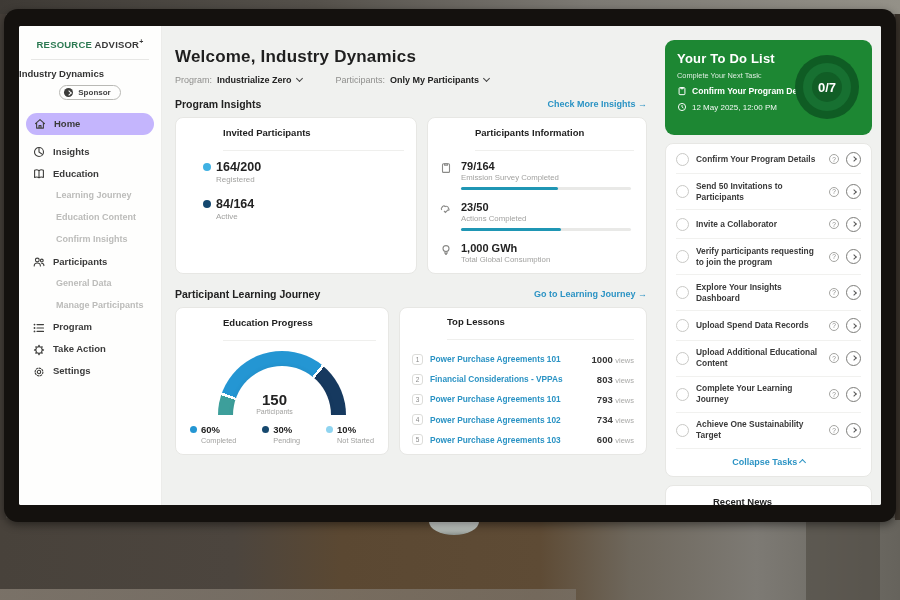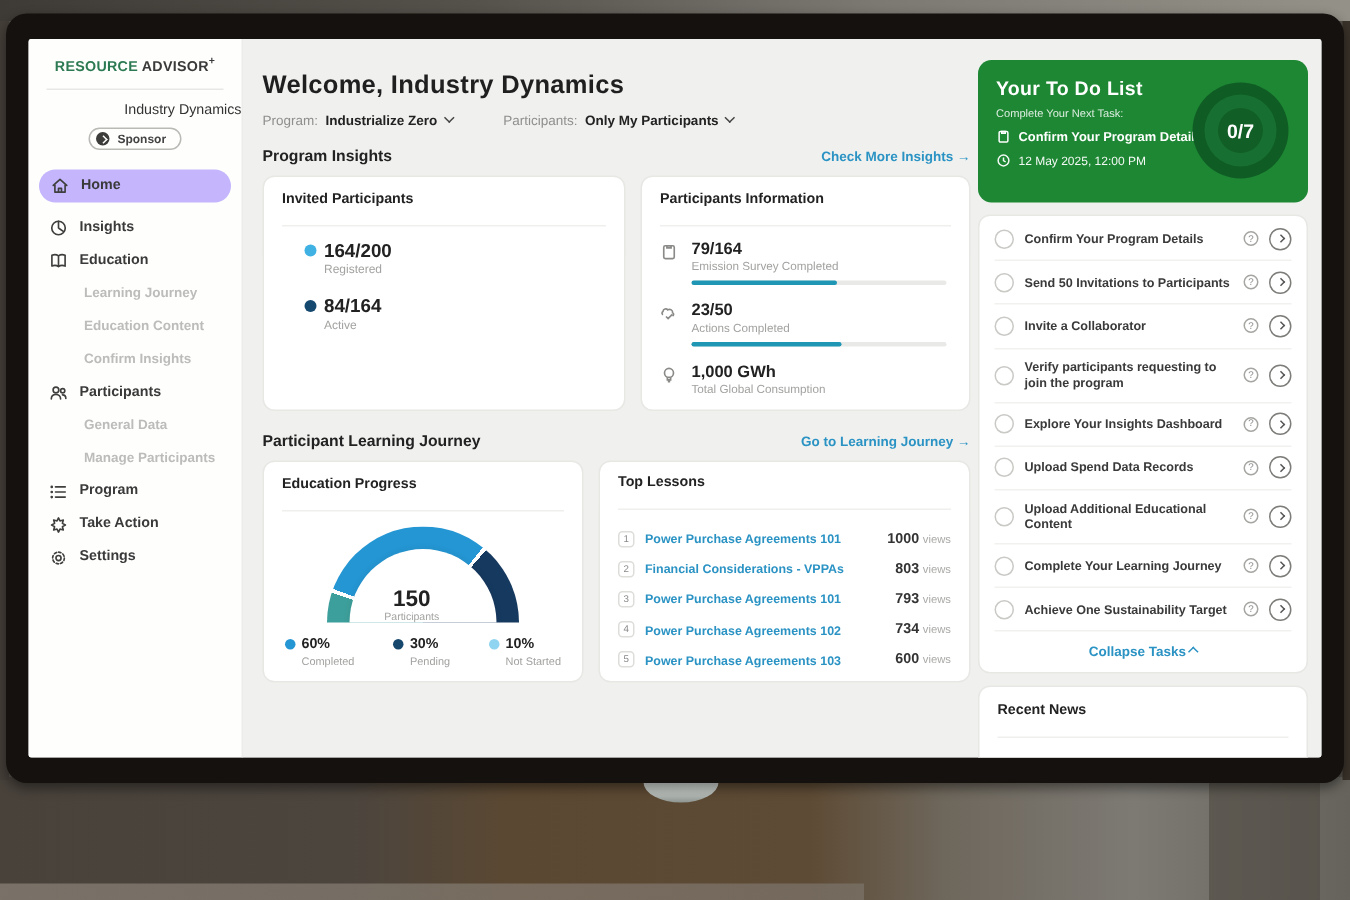--- a/index.html
+++ b/index.html
@@ -24,50 +24,50 @@
     border-radius:14px; z-index:2; box-shadow:0 3px 8px rgba(0,0,0,.45); }
   .screen { position:absolute; left:15px; top:17px; width:862px; height:479px; background:#fff;
     border-radius:2px; overflow:hidden; display:flex; font-size:9px; color:#333; }
 
   
   .sidebar { width:143px; flex-shrink:0; background:#fefefd; border-right:1px solid #ececea; padding-top:12px; }
   .brand { text-align:center; font-size:9.5px; font-weight:bold; letter-spacing:.2px; }
   .brand .b1 { color:#2c7a52; } .brand .b2 { color:#3a3a3a; }
   .brand sup { font-size:7px; }
   .sep { border-top:1px solid #e7e7e5; margin:9px 12px 8px; }
-  .progname { text-align:right; font-size:9.5px; font-weight:normal; color:#333; }
+  .progname { text-align:left; font-size:9.5px; font-weight:bold; color:#333; }
   .sponsor { margin:6px auto 0; width:fit-content; display:flex; align-items:center; gap:5px;
     border:1px solid #b9b9b5; border-radius:10px; padding:2px 9px 2px 4px; font-size:8px; font-weight:bold; color:#444; }
   .sponsor .dot { width:9px; height:9px; border-radius:50%; background:#3c3c3a; position:relative; }
   .sponsor .dot::after { content:""; position:absolute; left:3px; top:3px; width:3px; height:3px;
     border-top:1px solid #fff; border-right:1px solid #fff; transform:rotate(45deg); }
   .menu { margin-top:13px; }
   .mi { display:flex; align-items:center; gap:8px; padding:5px 14px; font-size:9.5px; font-weight:bold;
     color:#3a3a3a; line-height:1.1; cursor:default; }
   .mi.active { background:#c4b5fd; border-radius:13px; margin:0 7px 6px; padding:5px 8px; }
   .mi.child { padding:6px 14px 6px 37px; color:#bcbcba; font-size:9px; }
   .mi svg { width:12px; height:12px; stroke:#3f3f3d; fill:none; stroke-width:1.1; stroke-linecap:round; stroke-linejoin:round; flex-shrink:0; }
 
   
-  .content { flex:1; background:#f0f1ef; padding:10px 9px 0 13px; display:flex; gap:5px; min-width:0; }
+  .content { flex:1; background:#f0f1ef; padding:10px 9px 0 13px; display:flex; gap:18px; min-width:0; }
   .center-col { width:472px; flex-shrink:0; }
   h1 { font-size:17px; color:#1f1f1f; letter-spacing:.2px; margin:11px 0 8px; }
   .filters { display:flex; gap:34px; margin-bottom:13px; }
   .filter { font-size:9px; color:#8f8f8d; display:flex; align-items:center; gap:5px; }
   .filter b { color:#222; }
   .cv { width:5px; height:5px; border-right:1.4px solid #444; border-bottom:1.4px solid #444;
     display:inline-block; transform:rotate(45deg); margin-top:-3px; }
   .cv-right { transform:rotate(-45deg); margin:0; }
   .cv-up { transform:rotate(-135deg); margin-top:3px; border-color:#2b93c4; }
   .secrow { display:flex; justify-content:space-between; align-items:center; margin:4px 0 7px; }
   .sectitle { font-size:10.5px; font-weight:bold; color:#222; }
   .seclink { font-size:9px; font-weight:bold; color:#2b93c4; cursor:pointer; }
   .cards { display:flex; gap:10px; }
   .card { background:#fff; border:1px solid #e7e7e4; border-radius:8px; padding:9px 12px; }
-  .ctitle { font-size:9.5px; font-weight:bold; color:#222; padding-bottom:12px; border-bottom:1px solid #efefed; margin-bottom:9px; }
+  .ctitle { font-size:9.5px; font-weight:bold; color:#222; padding-bottom:12px; border-bottom:1px solid #efefed; margin-bottom:9px;margin-left:35px; }
 
   
   .card-invited { width:242px; height:157px; }
   .inv-body { display:flex; align-items:center; }
   .donut { width:108px; height:108px; border-radius:50%; position:relative; margin-left:4px; flex-shrink:0; }
   .donut-inner { position:absolute; inset:13px; border-radius:50%; background:#fff; }
   .donut-inner2 { position:absolute; inset:3px; border-radius:50%; }
   .donut-hole { position:absolute; inset:26px; border-radius:50%; background:#fff;
     box-shadow:0 0 5px rgba(0,0,0,.10); display:flex; flex-direction:column; align-items:center; justify-content:center; text-align:center; }
   .donut-hole .v { font-size:10.5px; font-weight:bold; color:#222; }

